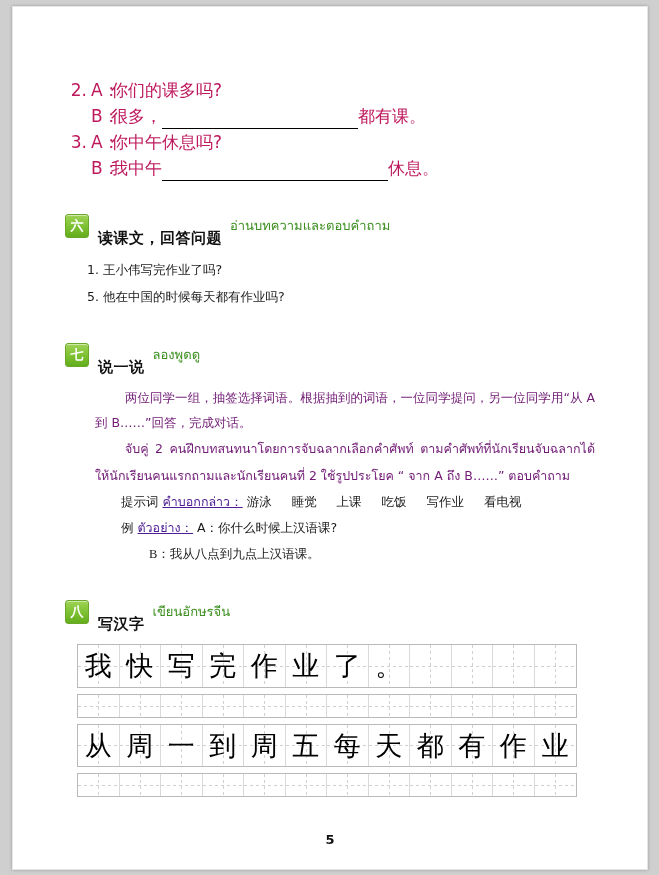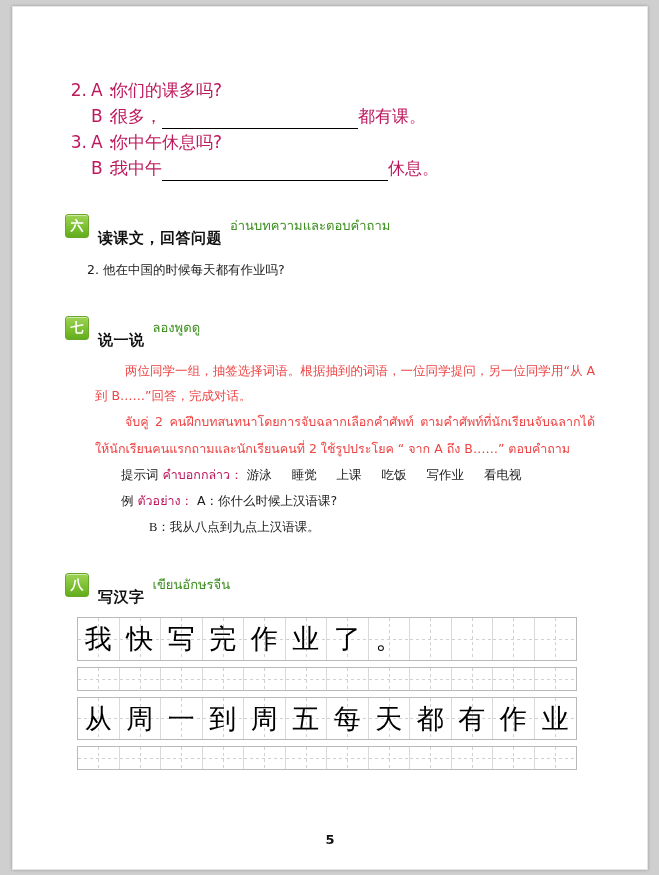--- a/index.html
+++ b/index.html
@@ -92,36 +92,36 @@
   .qitem {
     font-family: "DejaVu Sans", sans-serif;
     font-size: 12.5px;
     color: #1a1a1a;
     line-height: 27px;
     padding-left: 22px;
   }
   .para {
     font-family: "DejaVu Sans", sans-serif;
     font-size: 12.5px;
-    color: #ef4444;
+    color: #701a75;
     line-height: 25px;
     text-indent: 30px;
     padding: 0 10px 0 30px;
     text-align: justify;
   }
   .para.th { line-height: 27px; }
   .hintline {
     font-family: "DejaVu Sans", sans-serif;
     font-size: 12.5px;
     color: #1a1a1a;
     line-height: 26px;
     padding-left: 56px;
   }
   .hintline .lead-cn { color: #1a1a1a; }
-  .hintline .lead-th { color: #be185d; }
+  .hintline .lead-th { color: #4c1d95; text-decoration: underline; }
   .hintline .words span { margin-right: 16px; }
   .dialog-line {
     font-family: Liberation Serif, serif;
     font-size: 12.5px;
     color: #1a1a1a;
     line-height: 26px;
     padding-left: 84px;
   }
 
   
@@ -197,21 +197,22 @@
       <div class="qrow">
         <span class="indent"></span><span class="spk">B：</span><span>我中午</span><span class="blank b2"></span><span>休息。</span>
       </div>
     </div>
 
     <div class="section">
       <div class="badge">六</div>
       <div class="sec-cn">读课文，回答问题</div>
       <div class="sec-th">อ่านบทความและตอบคำถาม</div>
     </div>
-    <div class="qitem">2. 他在中国的时候每天都有作业吗?</div>
+    <div class="qitem">1. 王小伟写完作业了吗?</div>
+    <div class="qitem">5. 他在中国的时候每天都有作业吗?</div>
 
     <div class="section">
       <div class="badge">七</div>
       <div class="sec-cn">说一说</div>
       <div class="sec-th">ลองพูดดู</div>
     </div>
     <div class="para">两位同学一组，抽签选择词语。根据抽到的词语，一位同学提问，另一位同学用“从 A 到 B……”回答，完成对话。</div>
     <div class="para th">จับคู่ 2 คนฝึกบทสนทนาโดยการจับฉลากเลือกคำศัพท์ ตามคำศัพท์ที่นักเรียนจับฉลากได้ให้นักเรียนคนแรกถามและนักเรียนคนที่ 2 ใช้รูปประโยค “ จาก A ถึง B……” ตอบคำถาม</div>
     <div class="hintline">
       <span class="lead-cn">提示词</span>

